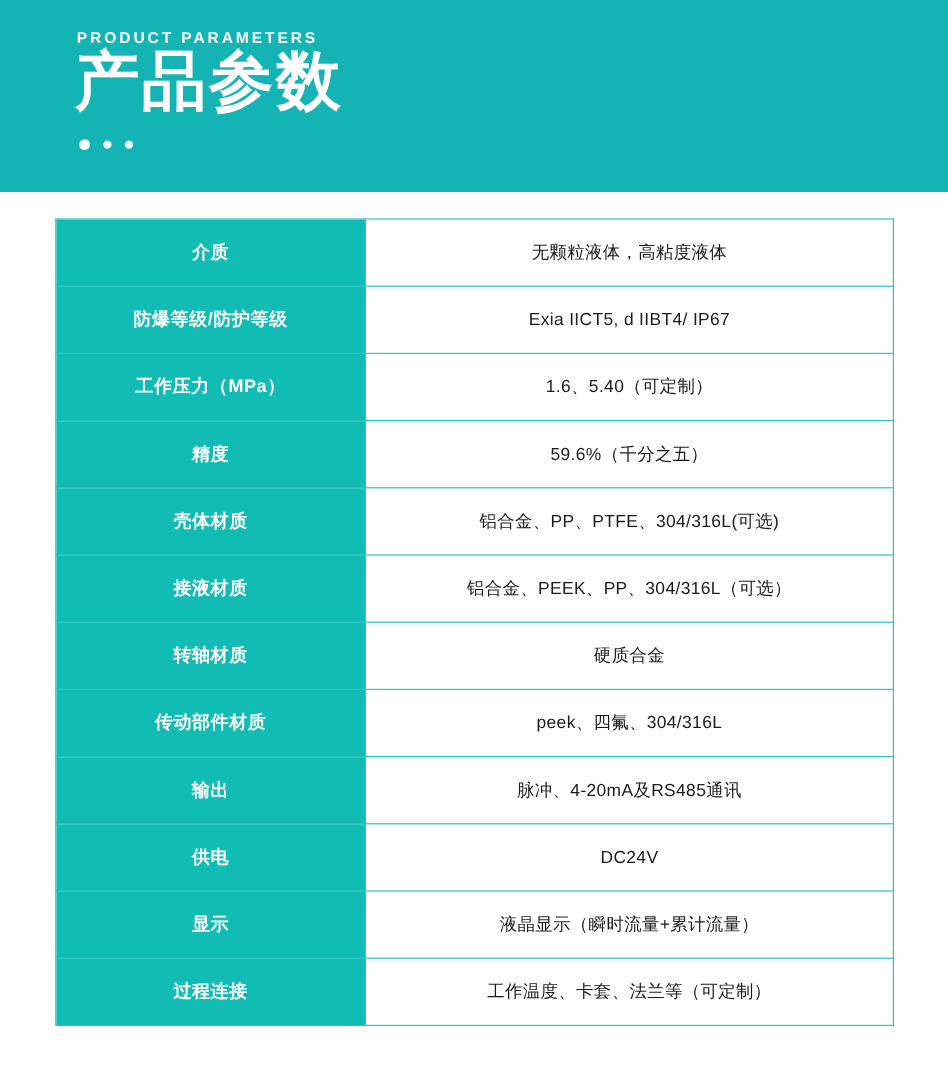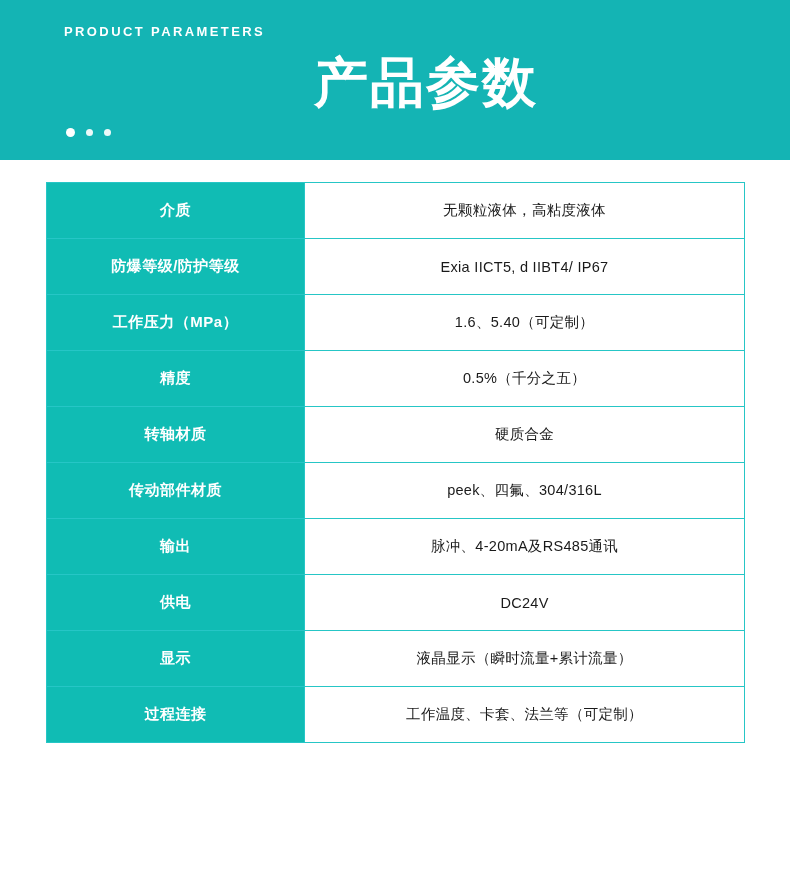--- a/index.html
+++ b/index.html
@@ -31,23 +31,22 @@
     font-weight: bold;
     letter-spacing: 2.4px;
     margin: 0 0 6px 2px;
   }
   .banner-title {
     color: #ffffff;
     font-size: 54px;
     font-weight: bold;
     letter-spacing: 2px;
     line-height: 1.05;
-    margin: 16px;
-    font-family: Liberation Serif, serif;
-    text-align: center;
+    margin: 0;
+    font-family: Liberation Mono, monospace;
   }
   .banner-dots {
     margin: 14px 0 0 4px;
     display: flex;
     align-items: center;
     gap: 11px;
   }
   .dot {
     width: 9px;
     height: 9px;
@@ -127,21 +126,29 @@
       <tr>
         <td class="label">防爆等级/防护等级</td>
         <td class="value">Exia IICT5, d IIBT4/ IP67</td>
       </tr>
       <tr>
         <td class="label">工作压力（MPa）</td>
         <td class="value">1.6、5.40（可定制）</td>
       </tr>
       <tr>
         <td class="label">精度</td>
-        <td class="value">0.5%（千分之五）</td>
+        <td class="value">59.6%（千分之五）</td>
+      </tr>
+      <tr>
+        <td class="label">壳体材质</td>
+        <td class="value">铝合金、PP、PTFE、304/316L(可选)</td>
+      </tr>
+      <tr>
+        <td class="label">接液材质</td>
+        <td class="value">铝合金、PEEK、PP、304/316L（可选）</td>
       </tr>
       <tr>
         <td class="label">转轴材质</td>
         <td class="value">硬质合金</td>
       </tr>
       <tr>
         <td class="label">传动部件材质</td>
         <td class="value">peek、四氟、304/316L</td>
       </tr>
       <tr>

